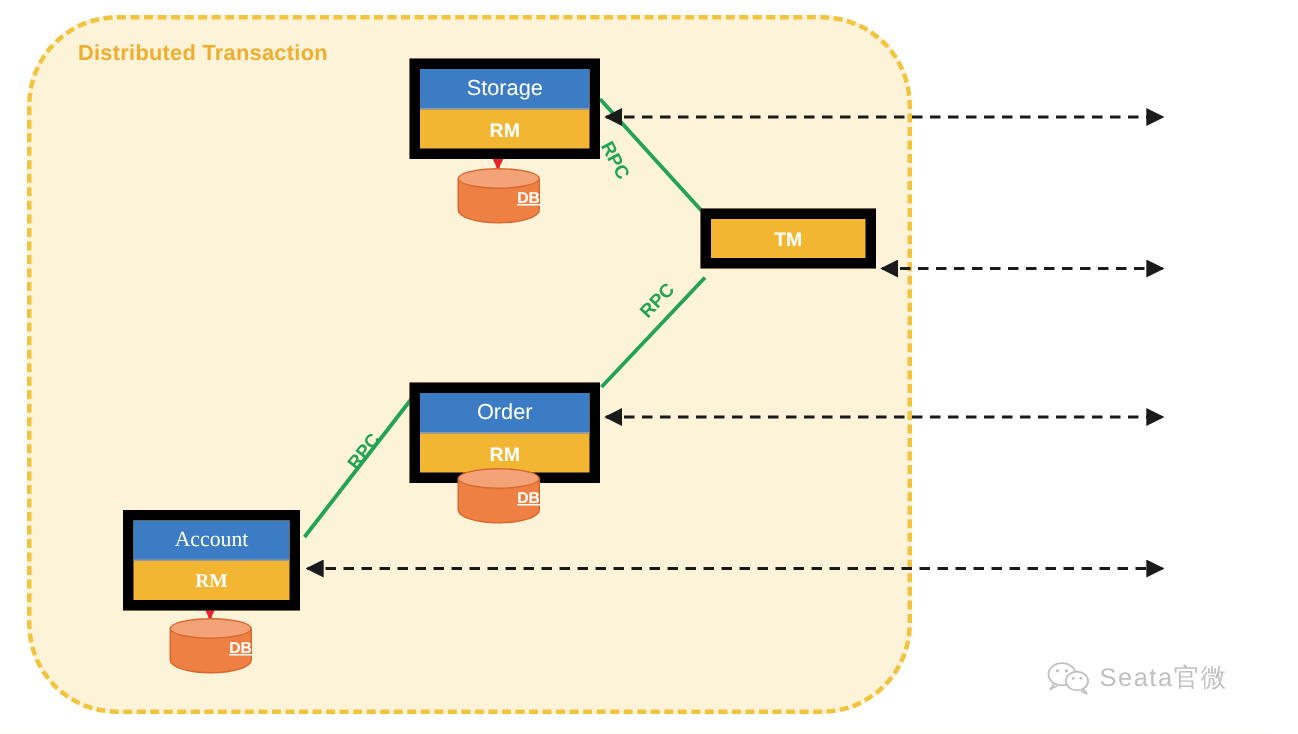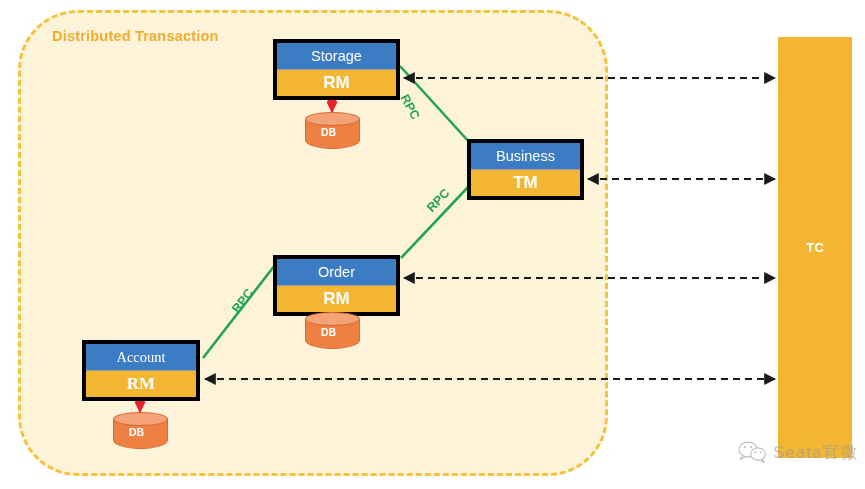--- a/index.html
+++ b/index.html
@@ -36,41 +36,41 @@
     font-size: 14.5px;
     font-weight: bold;
     color: #f0ad2e;
     letter-spacing: .2px;
     white-space: nowrap;
   }
   
   .svc {
     position: absolute;
     box-sizing: border-box;
-    border: 4px solid #000000;
+    border: 7px solid #000000;
     background: #f2b632;
   }
   .svc-head {
     height: 27px;
     background: #3c7cc4;
     display: flex;
     align-items: center;
     justify-content: center;
     color: #ffffff;
     font-size: 14.5px;
     box-sizing: border-box;
     border-bottom: 1px solid #9b9b9b;
   }
   .svc-body {
     height: 26px;
     display: flex;
     align-items: center;
     justify-content: center;
     color: #ffffff;
-    font-size: 17px;
+    font-size: 13px;
     font-weight: bold;
     box-sizing: border-box;
   }
   
   .db {
     position: absolute;
     width: 55px;
     height: 40px;
   }
   .db-body {
@@ -90,27 +90,28 @@
     top: 0px;
     width: 55px;
     height: 14px;
     background: #f4a379;
     border: 1px solid #d86a30;
     border-radius: 50%;
     box-sizing: border-box;
   }
   .db-label {
     position: absolute;
-    left: 16px;
+    left: 0;
     top: 14px;
     width: 55px;
-    text-align: left;
+    text-align: right;
     color: #ffffff;
     font-size: 10.5px;
     font-weight: bold;
+    text-decoration: underline;
   }
   
   #tc-box {
     position: absolute;
     left: 778px;
     top: 37px;
     width: 74px;
     height: 421px;
     background: #f2b632;
     display: flex;
@@ -132,45 +133,41 @@
   .rpc-label {
     position: absolute;
     font-size: 12.5px;
     font-weight: bold;
     color: #23a455;
     white-space: nowrap;
   }
   
   #watermark {
     position: absolute;
-    left: 737px;
+    left: 697px;
     top: 440px;
     display: flex;
-    align-items: center;
     gap: 6px;
     opacity: .62;
   }
   #watermark .wm-text {
     font-size: 17px;
     color: #9a9a9a;
     letter-spacing: 1px;
     white-space: nowrap;
   }
 </style>
 </head>
 <body>
 
 <div id="canvas">
 
   <div id="dt-container"></div>
   <div id="dt-title">Distributed Transaction</div>
 
-  <div id="tc-box">
-    <span>TC</span>
-  </div>
 
   <svg id="wires" viewBox="0 0 865 489" xmlns="http://www.w3.org/2000/svg">
     <defs>
       <marker id="arrL" viewBox="0 0 10 10" refX="9" refY="5" markerWidth="6" markerHeight="6" orient="auto-start-reverse">
         <path d="M 0 0 L 10 5 L 0 10 z" fill="#1a1a1a"></path>
       </marker>
       <marker id="arrR" viewBox="0 0 10 10" refX="9" refY="5" markerWidth="6" markerHeight="6" orient="auto">
         <path d="M 0 0 L 10 5 L 0 10 z" fill="#1a1a1a"></path>
       </marker>
       <marker id="arrRedUp" viewBox="0 0 10 10" refX="9" refY="5" markerWidth="5" markerHeight="5" orient="auto">
@@ -200,21 +197,20 @@
       <line x1="140" y1="393" x2="140" y2="412" marker-start="url(#arrRedDn)" marker-end="url(#arrRedUp)"></line>
     </g>
   </svg>
 
   <div class="svc" style="left:273px; top:39px; width:127px;">
     <div class="svc-head">Storage</div>
     <div class="svc-body">RM</div>
   </div>
 
   <div class="svc" style="left:467px; top:139px; width:117px;">
-    <div class="svc-head">Business</div>
     <div class="svc-body">TM</div>
   </div>
 
   <div class="svc" style="left:273px; top:239px; width:127px;margin-top:16px;">
     <div class="svc-head">Order</div>
     <div class="svc-body">RM</div>
   </div>
 
   <div class="svc" style="left:82px; top:340px; width:118px;font-family:Liberation Serif, serif;">
     <div class="svc-head">Account</div>

